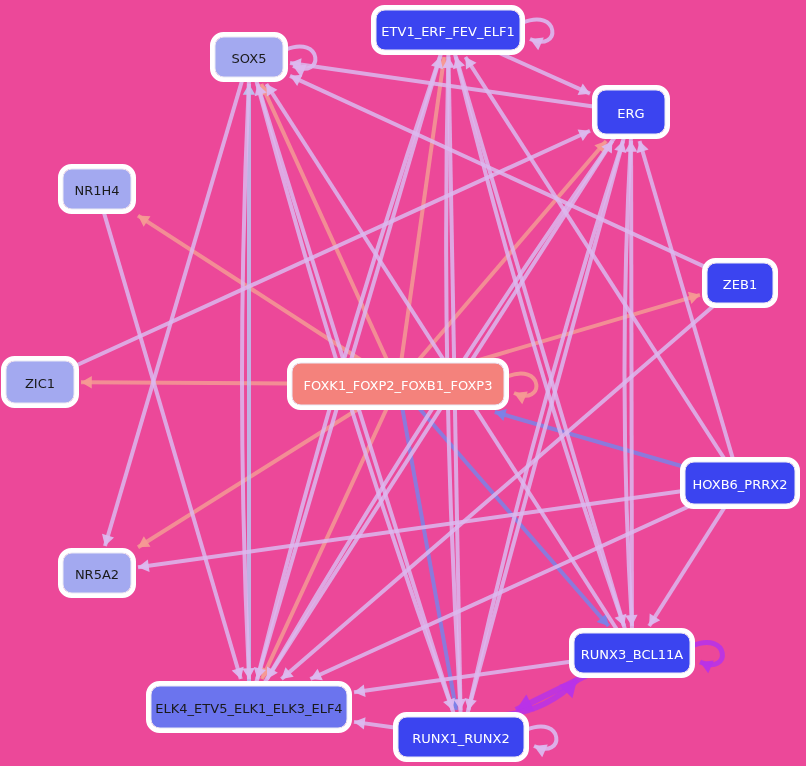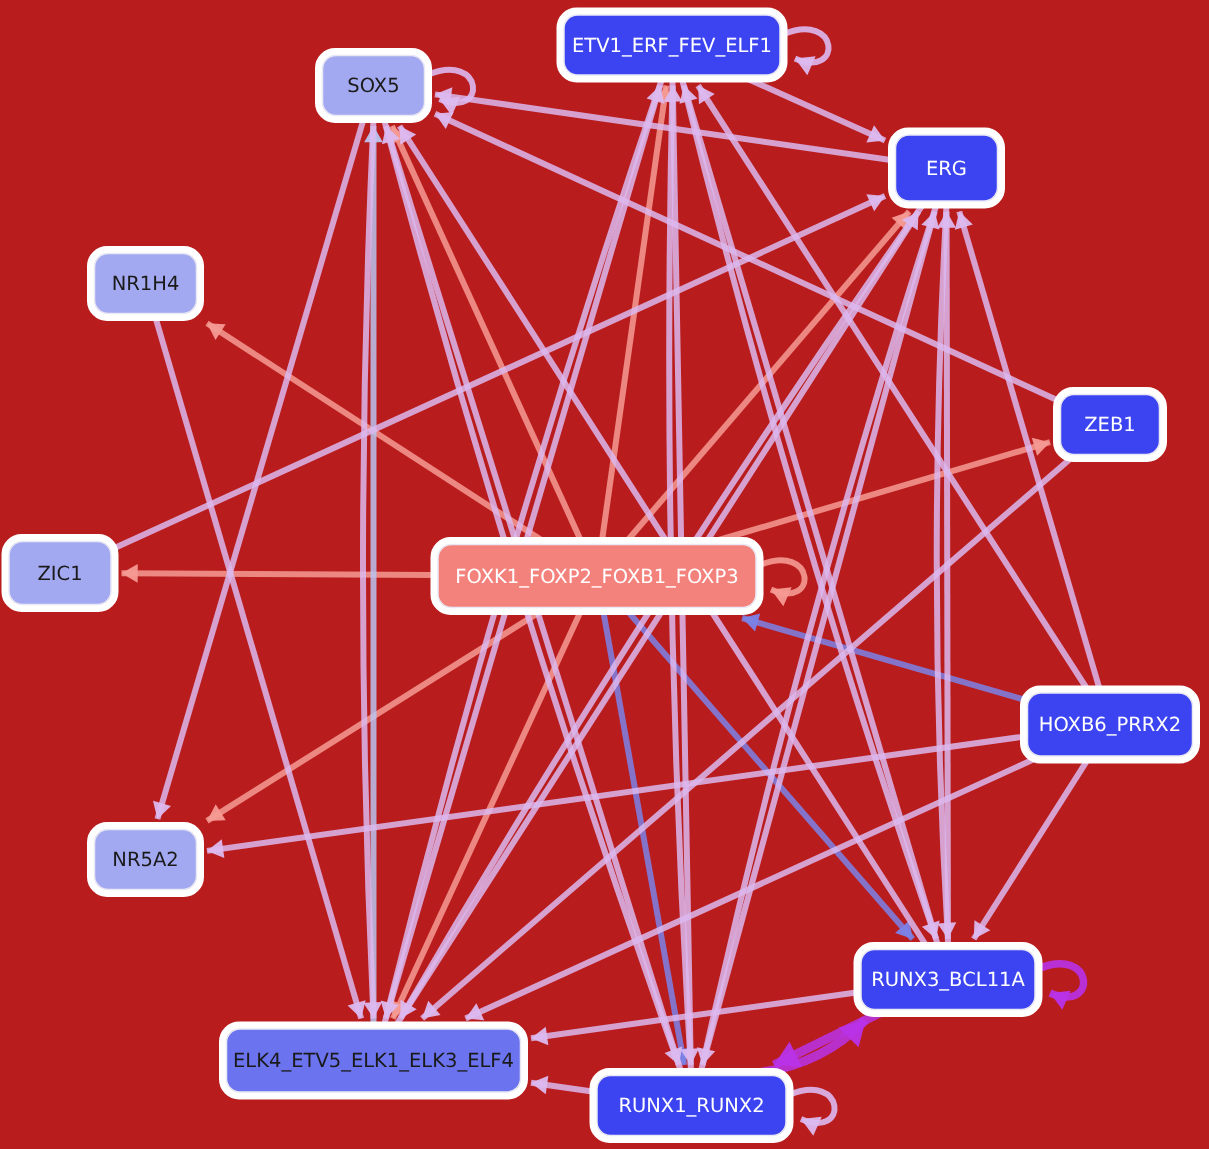--- a/index.html
+++ b/index.html
@@ -1,17 +1,17 @@
 <!DOCTYPE html>
 <html><head>
 <meta charset="utf-8">
 <style>
   html,body{margin:0;padding:0;background:#ffffff;}
   body{width:806px;height:766px;overflow:hidden;font-family:"DejaVu Sans",sans-serif;}
-  #canvas{position:relative;width:806px;height:766px;background:#b91c1c;}
+  #canvas{position:relative;width:806px;height:766px;background:#ec4899;}
   svg#graph{position:absolute;top:0;left:0;width:806px;height:766px;display:block;}
   .node-rect{stroke:#e9e9f5;stroke-width:1;}
   .node-halo{fill:none;stroke:#ffffff;stroke-width:5;}
   .node-label{font-family:"DejaVu Sans",sans-serif;font-size:13px;text-anchor:middle;dominant-baseline:central;pointer-events:none;}
   .edge{fill:none;}
 </style>
 </head>
 <body>
 
 <div id="canvas">

